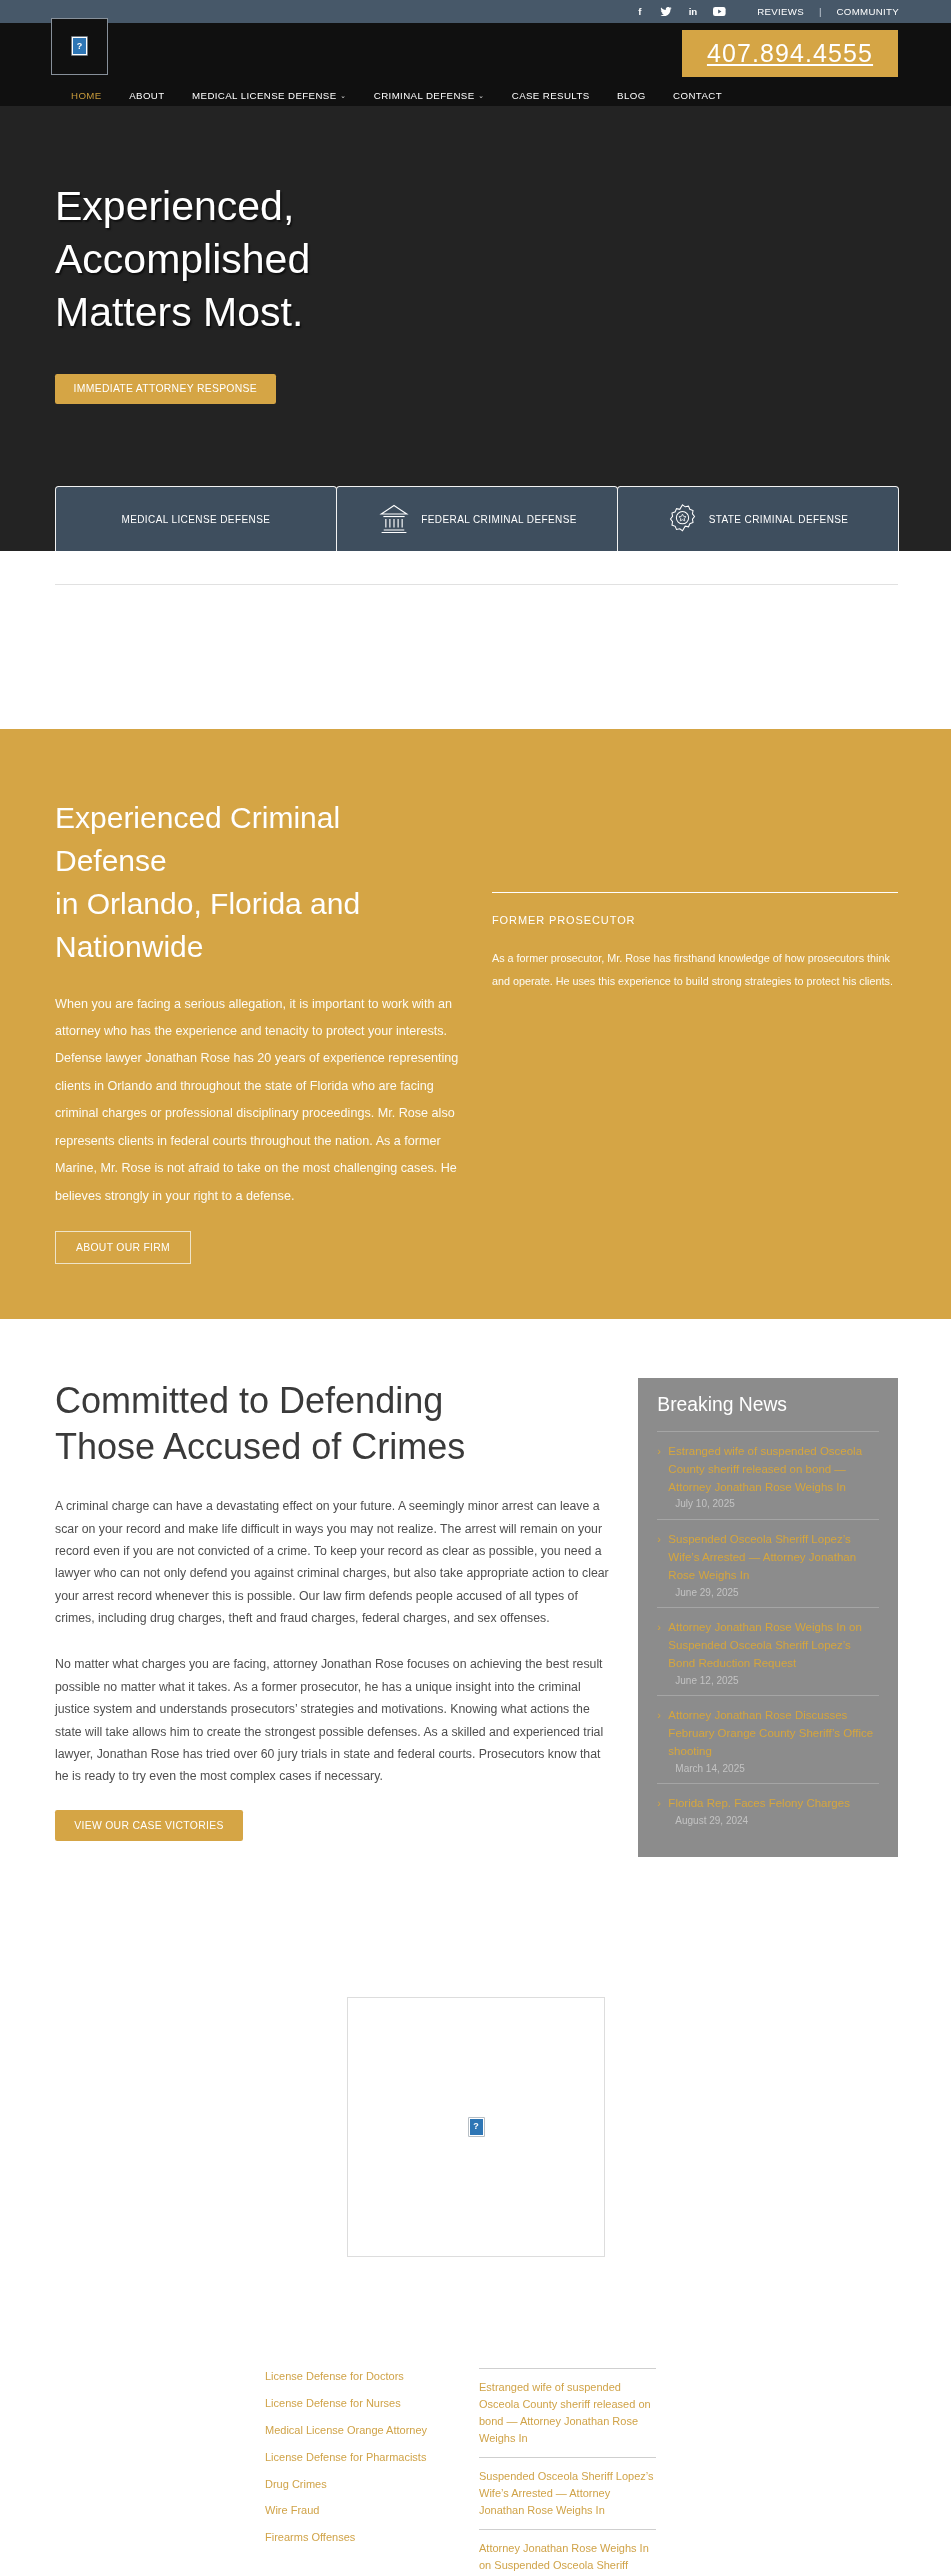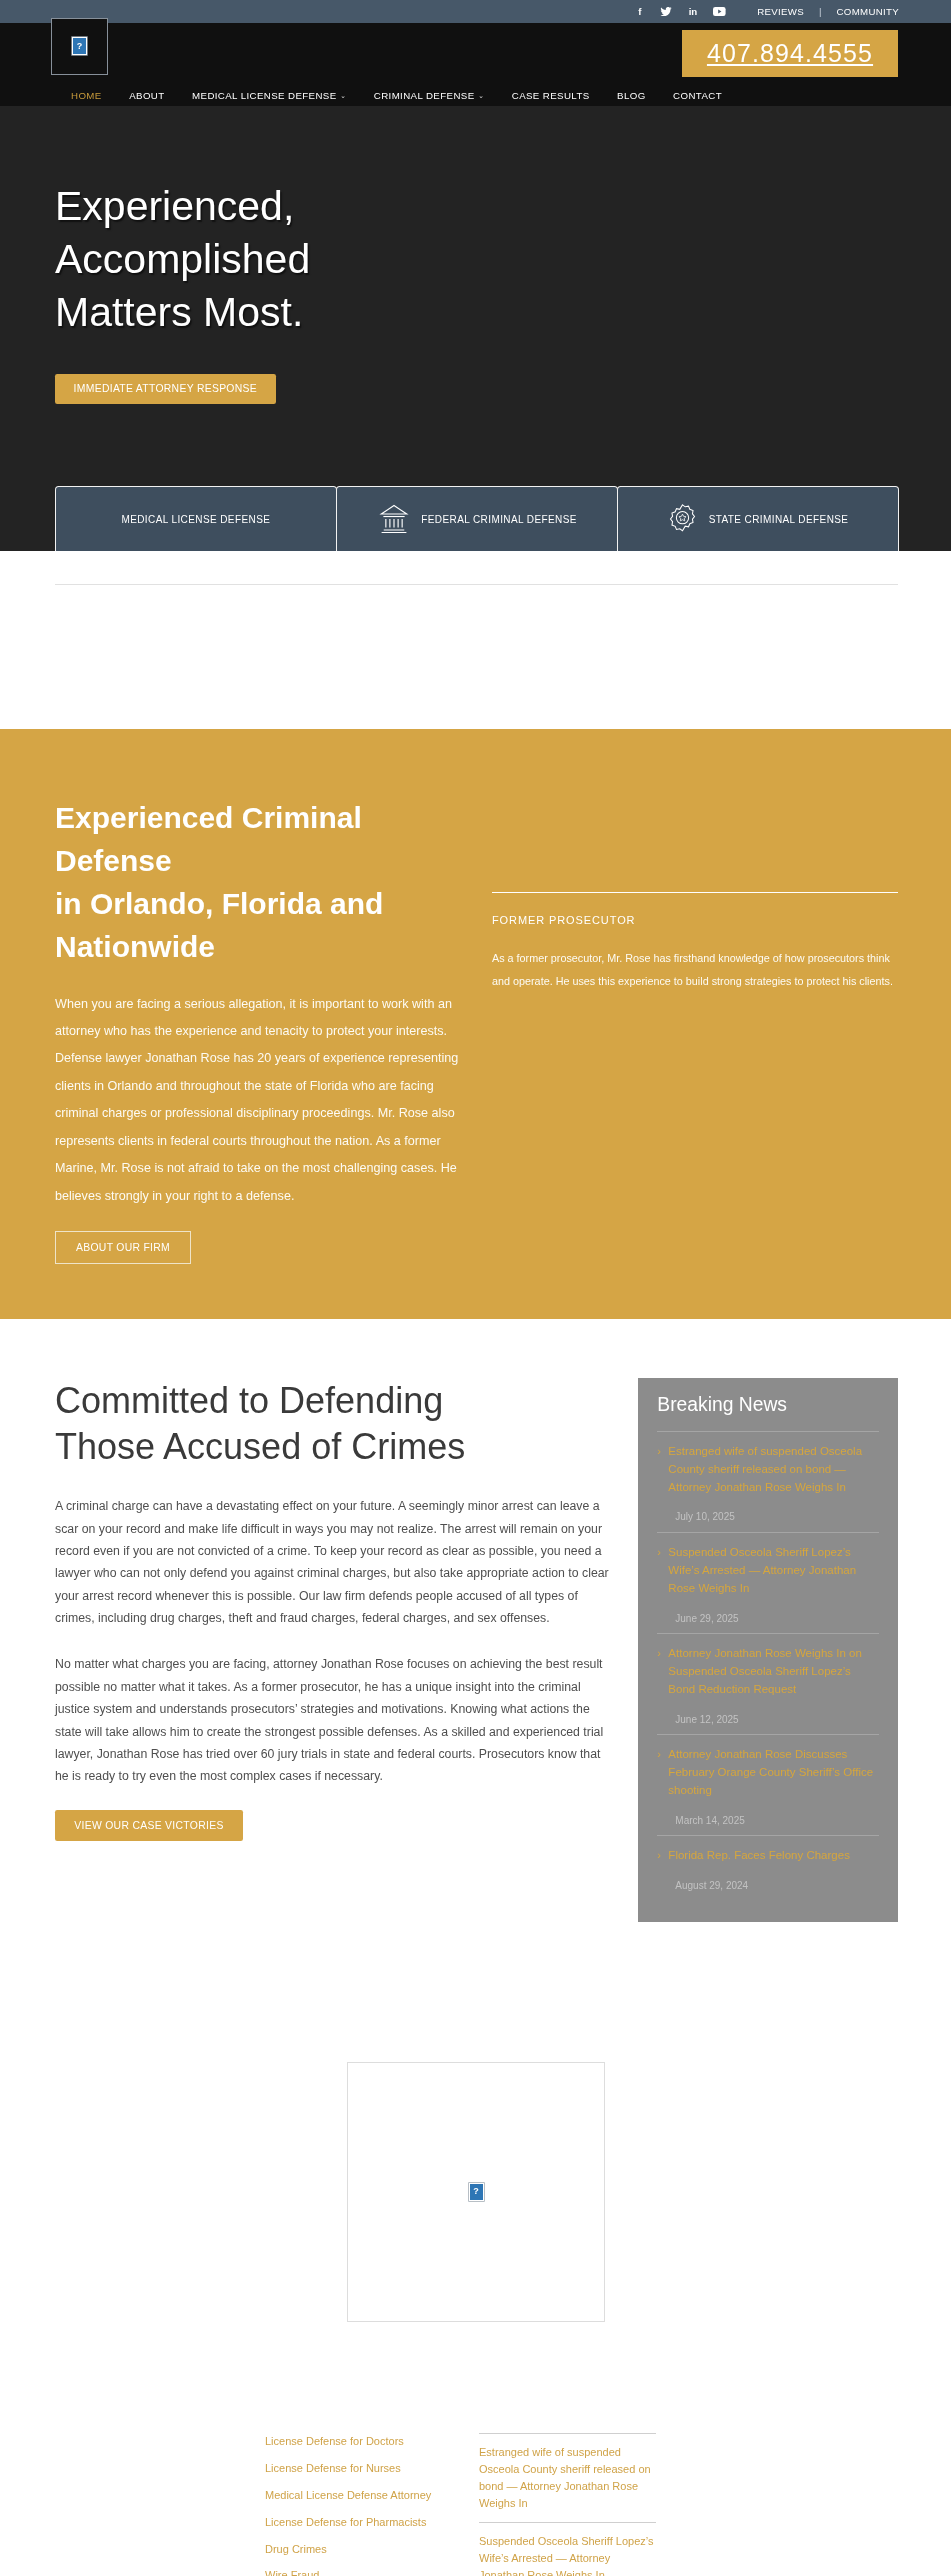--- a/index.html
+++ b/index.html
@@ -75,21 +75,21 @@
   }
   .practice-box svg { flex:none; }
 
   
   .post-hero { background:#fff; height:178px; padding:33px 54px 0 55px; }
   .post-hero hr { border:none; border-top:0.7px solid #e1e1e1; }
 
   
   .intro { background:#d5a545; padding:68px 54px 55px 55px; display:flex; justify-content:space-between; color:#fff; }
   .intro-left { width:422px; }
-  .intro-left h2 { font-size:30px; line-height:1.43; font-weight:700; max-width:366px; }
+  .intro-left h2 { font-size:30px; line-height:1.43; font-weight:400; max-width:366px; }
   .intro-left h2 span { display:block; }
   .intro-left p { margin-top:22px; font-size:12.6px; line-height:2.18; color:#fdfbf4; }
   .btn-outline {
     display:inline-block; margin-top:21px; background:transparent; color:#fff; cursor:pointer;
     border:0.7px solid #efe4c8; font-size:10.4px; letter-spacing:0.3px; padding:9.7px 20px; border-radius:0;
     font-family:inherit;
   }
   .intro-right { width:406px; padding-top:95px; }
   .intro-right hr { border:none; border-top:0.7px solid #fff; margin-bottom:21px; }
   .intro-right h4 { font-size:11px; font-weight:400; letter-spacing:0.9px; margin-bottom:21px; }
@@ -101,21 +101,21 @@
   .committed-main h2 { color:#3a3a3a; font-size:36px; line-height:1.3; font-weight:400; max-width:431px; }
   .committed-main p { color:#4f4f4f; font-size:12.3px; line-height:1.82; margin-top:24px; }
   .committed-main .btn-gold { margin-top:22px; padding:10.4px 19.3px; }
 
   .news { width:260px; background:#8c8c8c; padding:16.4px 19.3px 21px 19.3px; }
   .news h3 { color:#fff; font-size:19.3px; font-weight:400; margin-bottom:15px; }
   .news-item { border-top:0.7px solid #a5a5a5; padding:11px 0 9.7px; }
   .news-link { display:flex; gap:7.4px; cursor:pointer; }
   .news-arrow { color:#d6a63d; font-size:11px; line-height:1.5; }
   .news-text { color:#d6a63d; font-size:11.5px; line-height:1.55; }
-  .news-date { color:#c3c3c3; font-size:10px; margin-top:15px; padding-left:18px; }
+  .news-date { color:#c3c3c3; font-size:10px; margin-top:2px; padding-left:18px; }
 
   
   .map-wrap { padding:140px 0 68px; display:flex; justify-content:center; background:#fff; }
   .map-box {
     width:258px; height:260px; border:0.7px solid #ddd; background:#fff;
     display:flex; align-items:center; justify-content:center;
   }
 
   
   .footer { background:#fff; padding:43px 0 34px 265px; display:flex; gap:42px; position:relative; }
@@ -313,21 +313,21 @@
     <div class="map-box">
       <span class="broken-img">?</span>
     </div>
   </div>
 
   <div class="footer">
     <div class="f-col1">
 
     <div class="f-link">License Defense for Doctors</div>
         <div class="f-link">License Defense for Nurses</div>
-        <div class="f-link">Medical License Defense Attorney</div>
+        <div class="f-link">Medical License Orange Attorney</div>
         <div class="f-link">License Defense for Pharmacists</div>
         <div class="f-link">Drug Crimes</div>
         <div class="f-link">Wire Fraud</div>
         <div class="f-link">Firearms Offenses</div>
       </div>
     <div class="f-col2">
 
     <div class="f-post">Estranged wife of suspended Osceola County sheriff released on bond — Attorney Jonathan Rose Weighs In</div>
         <div class="f-post">Suspended Osceola Sheriff Lopez’s Wife’s Arrested — Attorney Jonathan Rose Weighs In</div>
         <div class="f-post">Attorney Jonathan Rose Weighs In on Suspended Osceola Sheriff Lopez’s Bond Reduction Request</div>

